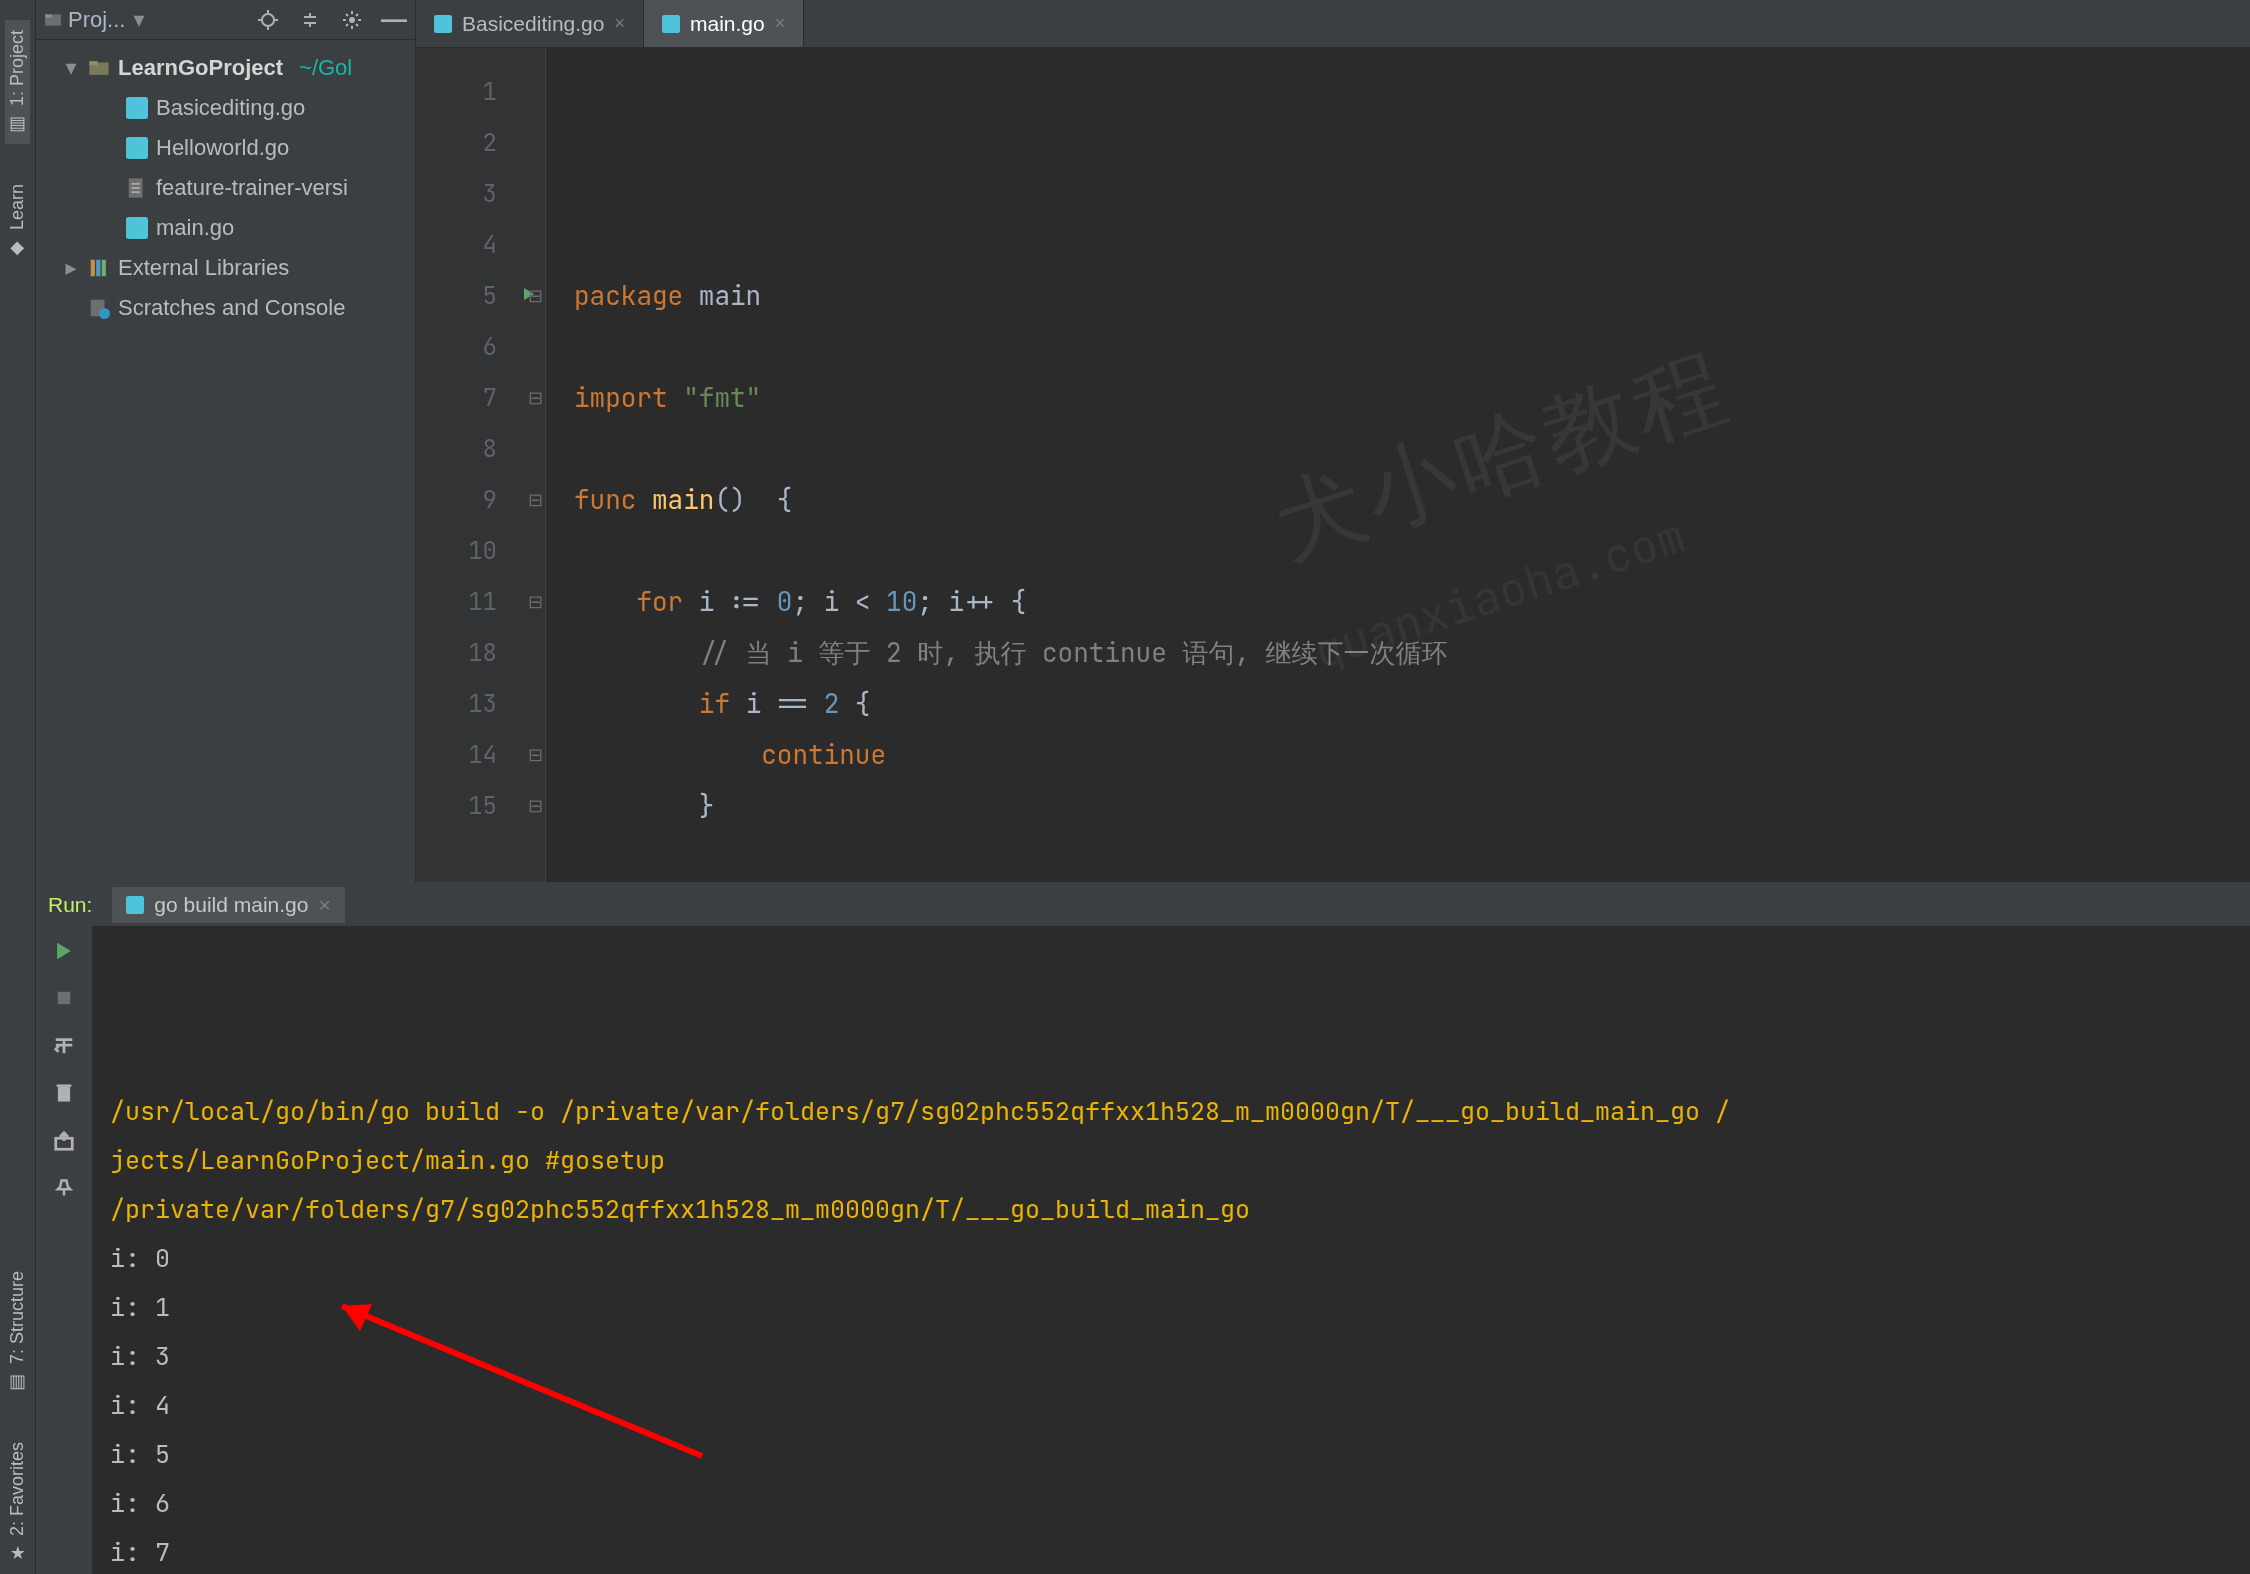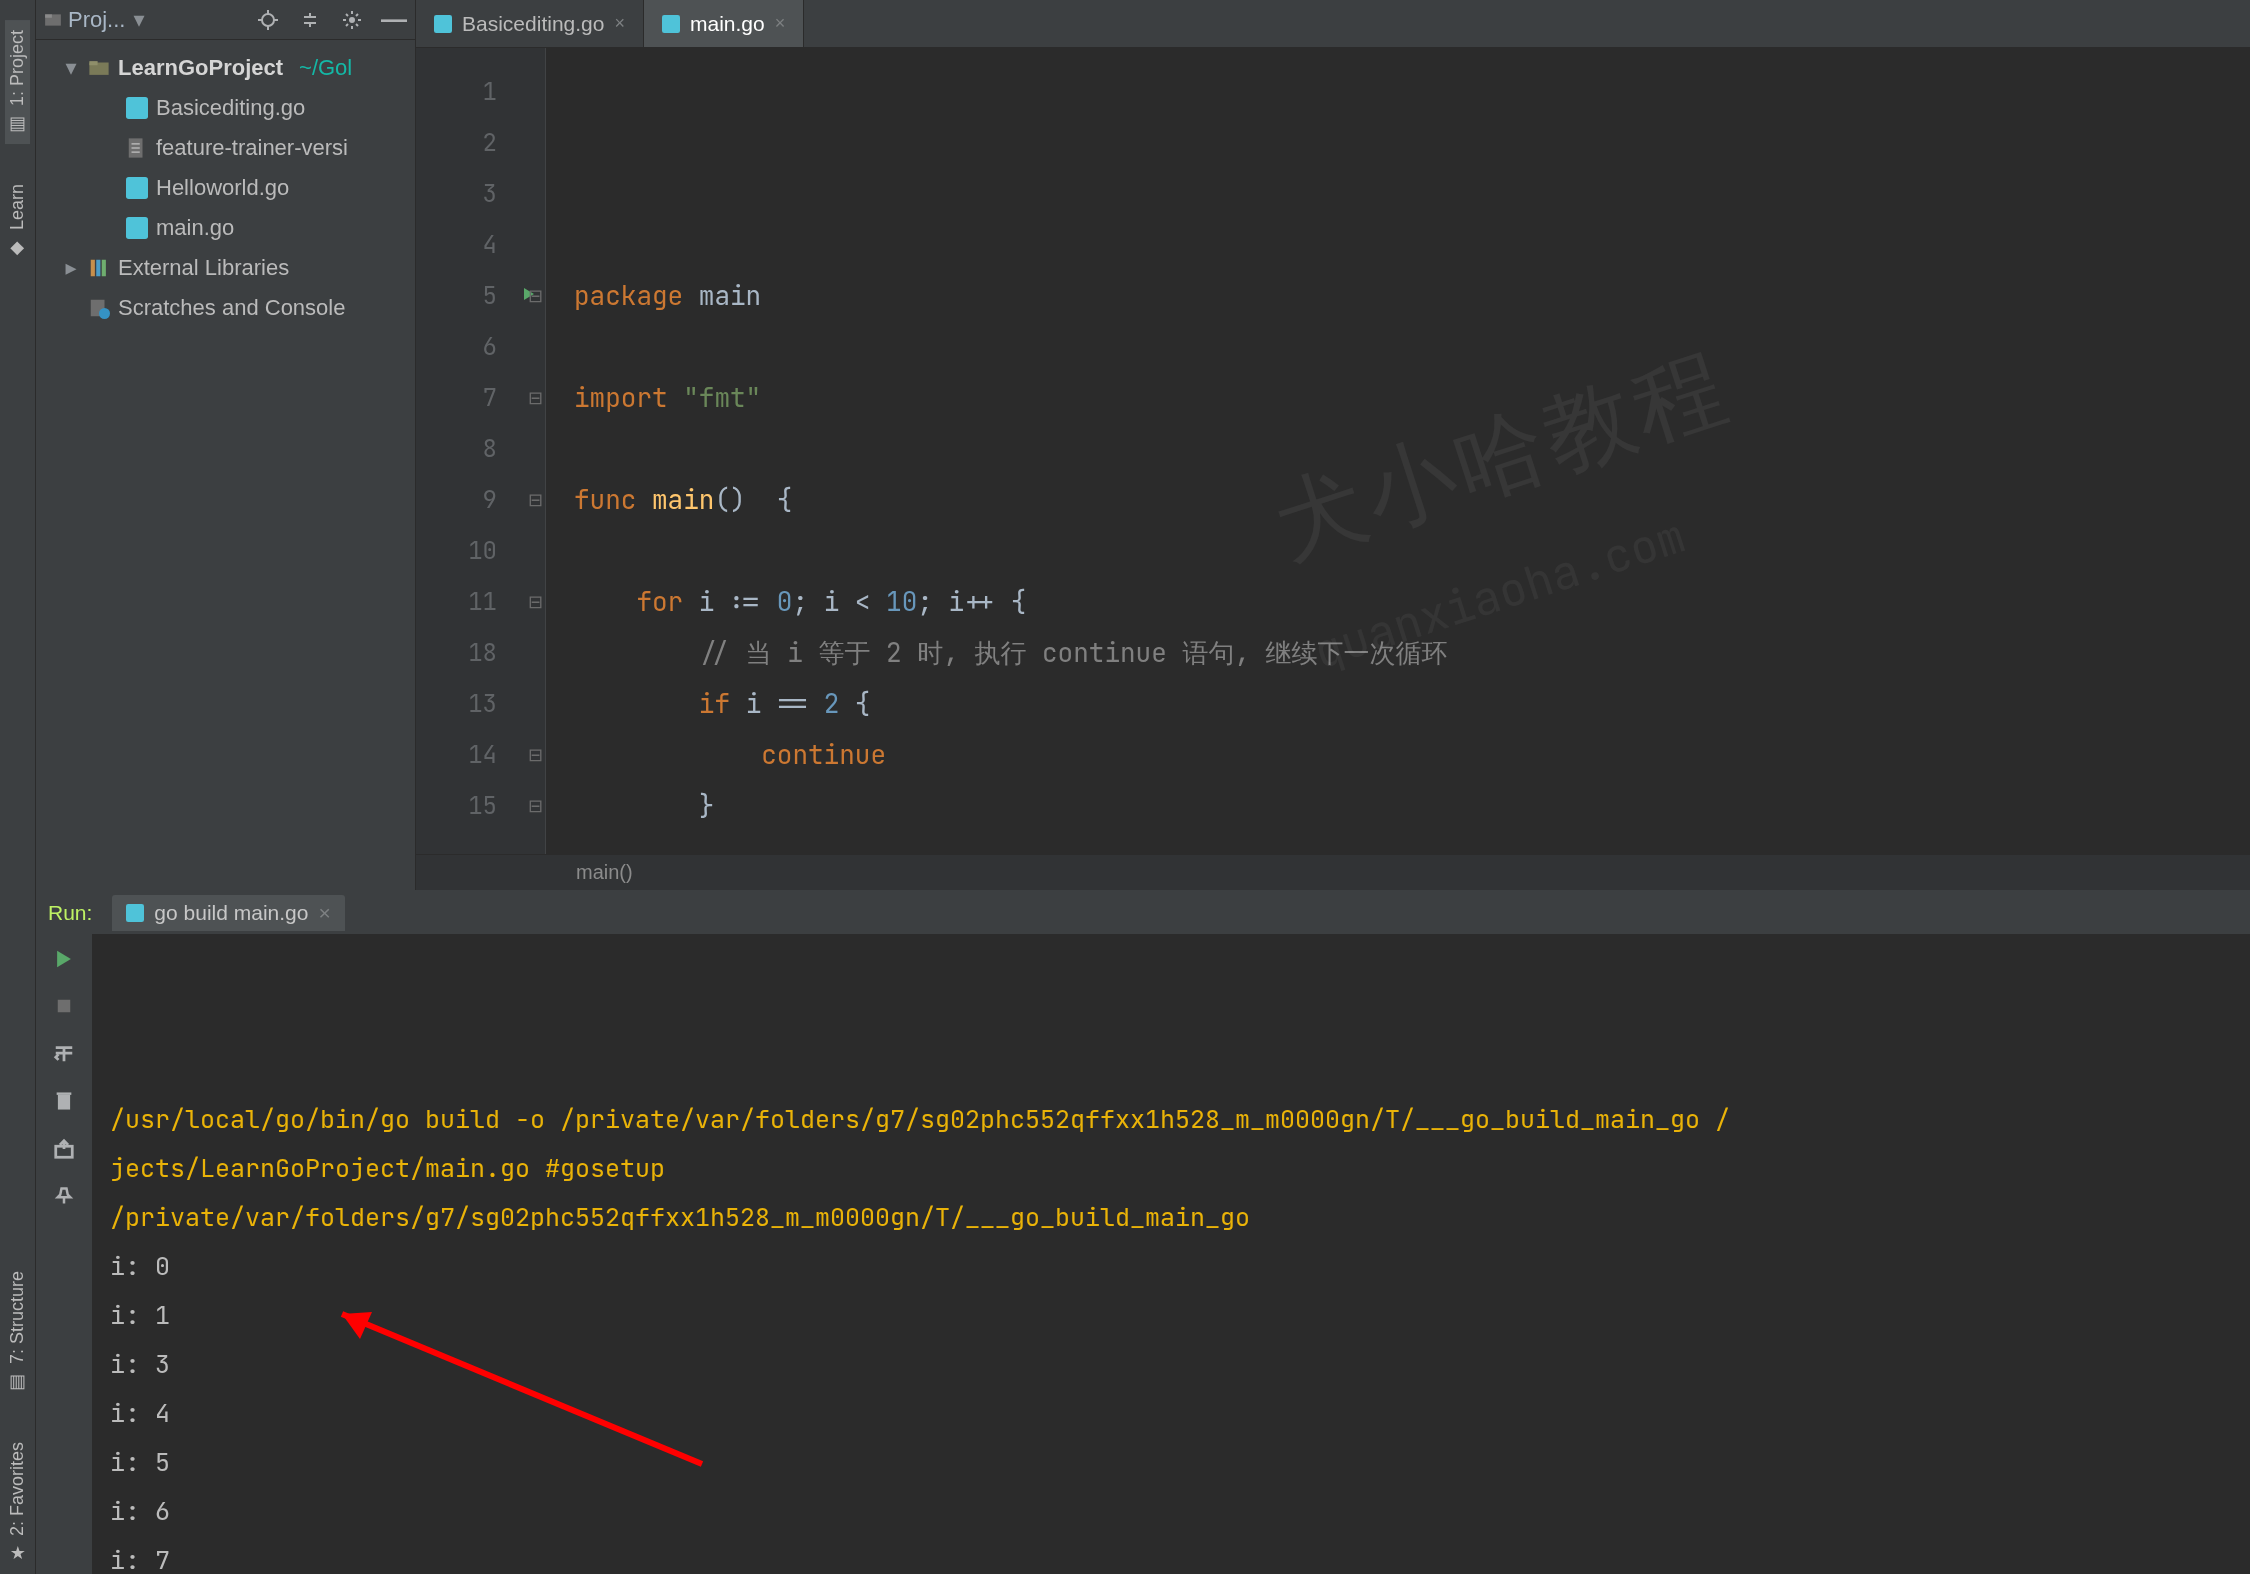--- a/index.html
+++ b/index.html
@@ -145,39 +145,39 @@
               <div class="tree-row depth2">
                 <span class="arrow"></span>
                 <svg class="file-ico" viewBox="0 0 16 16">
                   <rect width="16" height="16" rx="2" fill="#4fc3d9"></rect>
                 </svg>
                 <span class="fname">Basicediting.go</span>
               </div>
               <div class="tree-row depth2">
                 <span class="arrow"></span>
                 <svg class="file-ico" viewBox="0 0 16 16">
+                  <rect width="16" height="16" rx="2" fill="#4fc3d9"></rect>
+                </svg>
+                <span class="fname">Helloworld.go</span>
+              </div>
+              <div class="tree-row depth2">
+                <span class="arrow"></span>
+                <svg class="file-ico" viewBox="0 0 16 16">
                   <rect x="2" y="1" width="10" height="14" fill="#6e6e6e"></rect>
                   <line x1="4" y1="5" x2="10" y2="5" stroke="#bbb"></line>
                   <line x1="4" y1="8" x2="10" y2="8" stroke="#bbb"></line>
                   <line x1="4" y1="11" x2="10" y2="11" stroke="#bbb"></line>
                 </svg>
                 <span class="fname">feature-trainer-versi</span>
               </div>
               <div class="tree-row depth2">
                 <span class="arrow"></span>
                 <svg class="file-ico" viewBox="0 0 16 16">
                   <rect width="16" height="16" rx="2" fill="#4fc3d9"></rect>
                 </svg>
-                <span class="fname">Helloworld.go</span>
-              </div>
-              <div class="tree-row depth2">
-                <span class="arrow"></span>
-                <svg class="file-ico" viewBox="0 0 16 16">
-                  <rect width="16" height="16" rx="2" fill="#4fc3d9"></rect>
-                </svg>
                 <span class="fname">main.go</span>
               </div>
             </div>
           <div class="tree-row depth1">
             <span class="arrow">▸</span>
             <svg class="file-ico" viewBox="0 0 16 16">
                 <rect x="2" y="2" width="3" height="12" fill="#c78f4b"></rect>
                 <rect x="6" y="2" width="3" height="12" fill="#4b9cc7"></rect>
                 <rect x="10" y="2" width="3" height="12" fill="#6fae6f"></rect>
               </svg>
@@ -266,21 +266,20 @@
               <div class="gutter-row">
                 <span class="ln">15</span>
                 <span class="fold">⊟</span>
               </div>
             </div>
           <div class="code" id="code">
             <div class="watermark">犬小哈教程</div>
             <div class="watermark2">quanxiaoha.com</div>
           <div class="line"><span class="kw">package </span><span class="pkg">main</span></div><div class="line">&nbsp;</div><div class="line"><span class="kw">import </span><span class="str">"fmt"</span></div><div class="line">&nbsp;</div><div class="line"><span class="kw">func </span><span class="fn">main</span><span class="op">()  {</span></div><div class="line">&nbsp;</div><div class="line"><span class="op">    </span><span class="kw">for </span><span class="id">i </span><span class="op">:= </span><span class="num">0</span><span class="op">; </span><span class="id">i </span><span class="op">&lt; </span><span class="num">10</span><span class="op">; </span><span class="id">i</span><span class="op">++ {</span></div><div class="line"><span class="op">        </span><span class="cmt">// 当 i 等于 2 时, 执行 continue 语句, 继续下一次循环</span></div><div class="line"><span class="op">        </span><span class="kw">if </span><span class="id">i </span><span class="op">== </span><span class="num">2</span><span class="op"> {</span></div><div class="line"><span class="op">            </span><span class="kw">continue</span></div><div class="line"><span class="op">        }</span></div><div class="line">&nbsp;</div></div>
         </div>
-        <div class="crumb">main()</div>
       </div>
     </div>
 
     <div class="run-panel">
       <div class="run-header">
         <span class="label">Run:</span>
         <div class="run-tab">
           <svg width="18" height="18" viewBox="0 0 16 16">
               <rect width="16" height="16" rx="2" fill="#4fc3d9"></rect>
             </svg>

